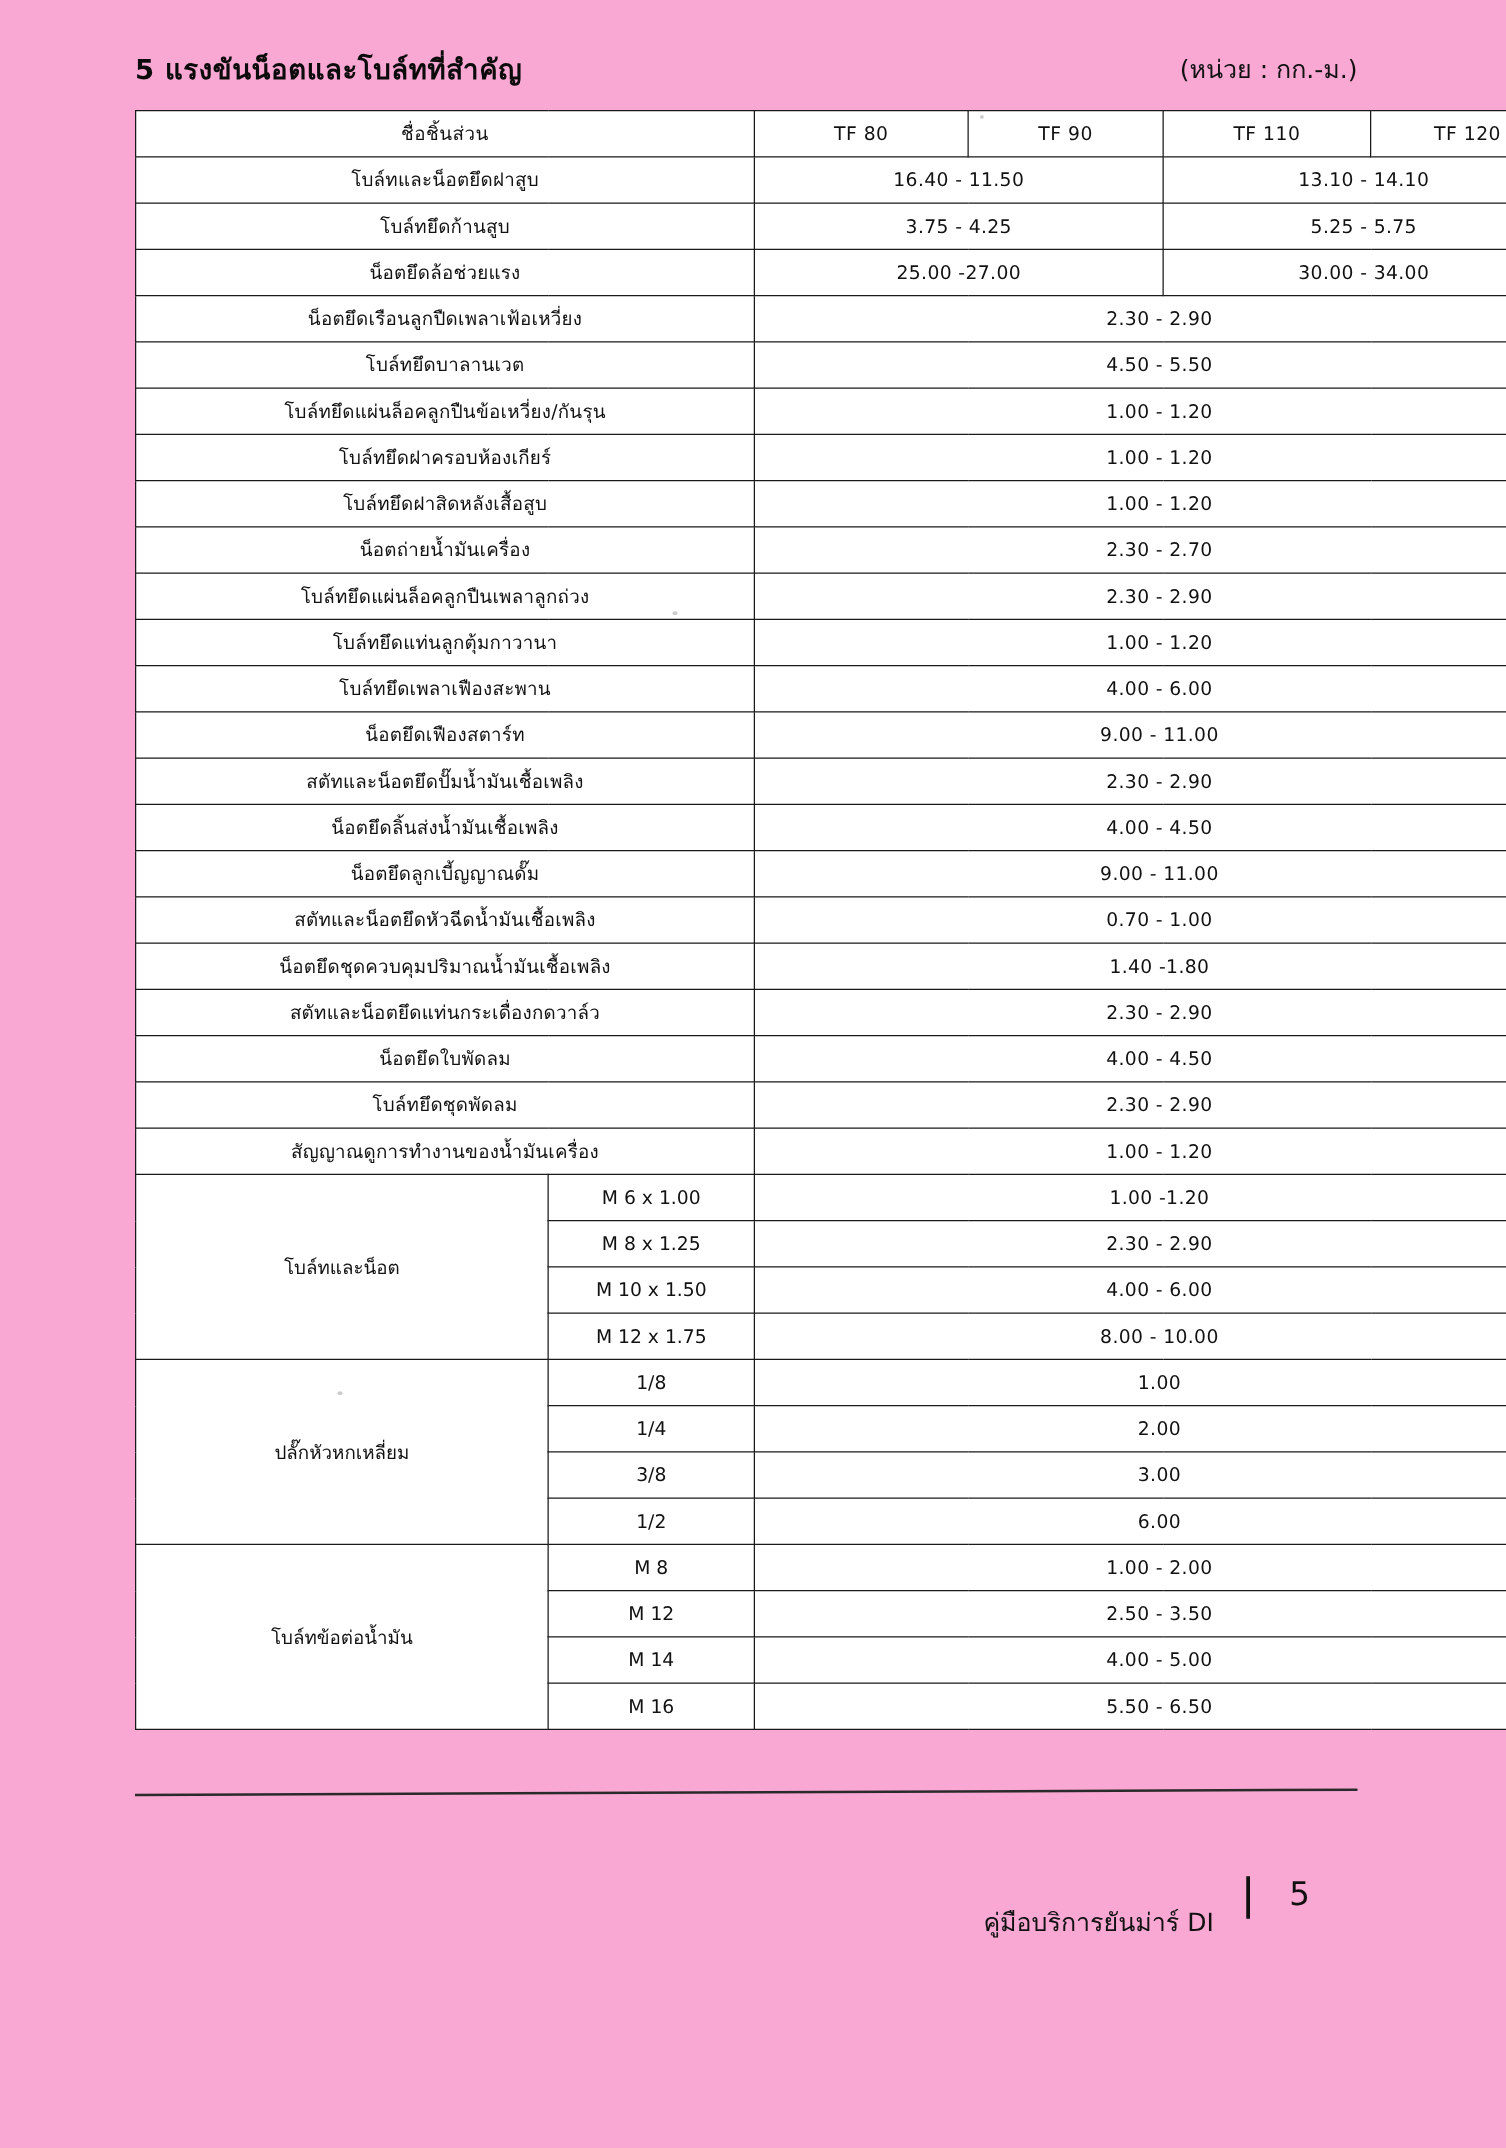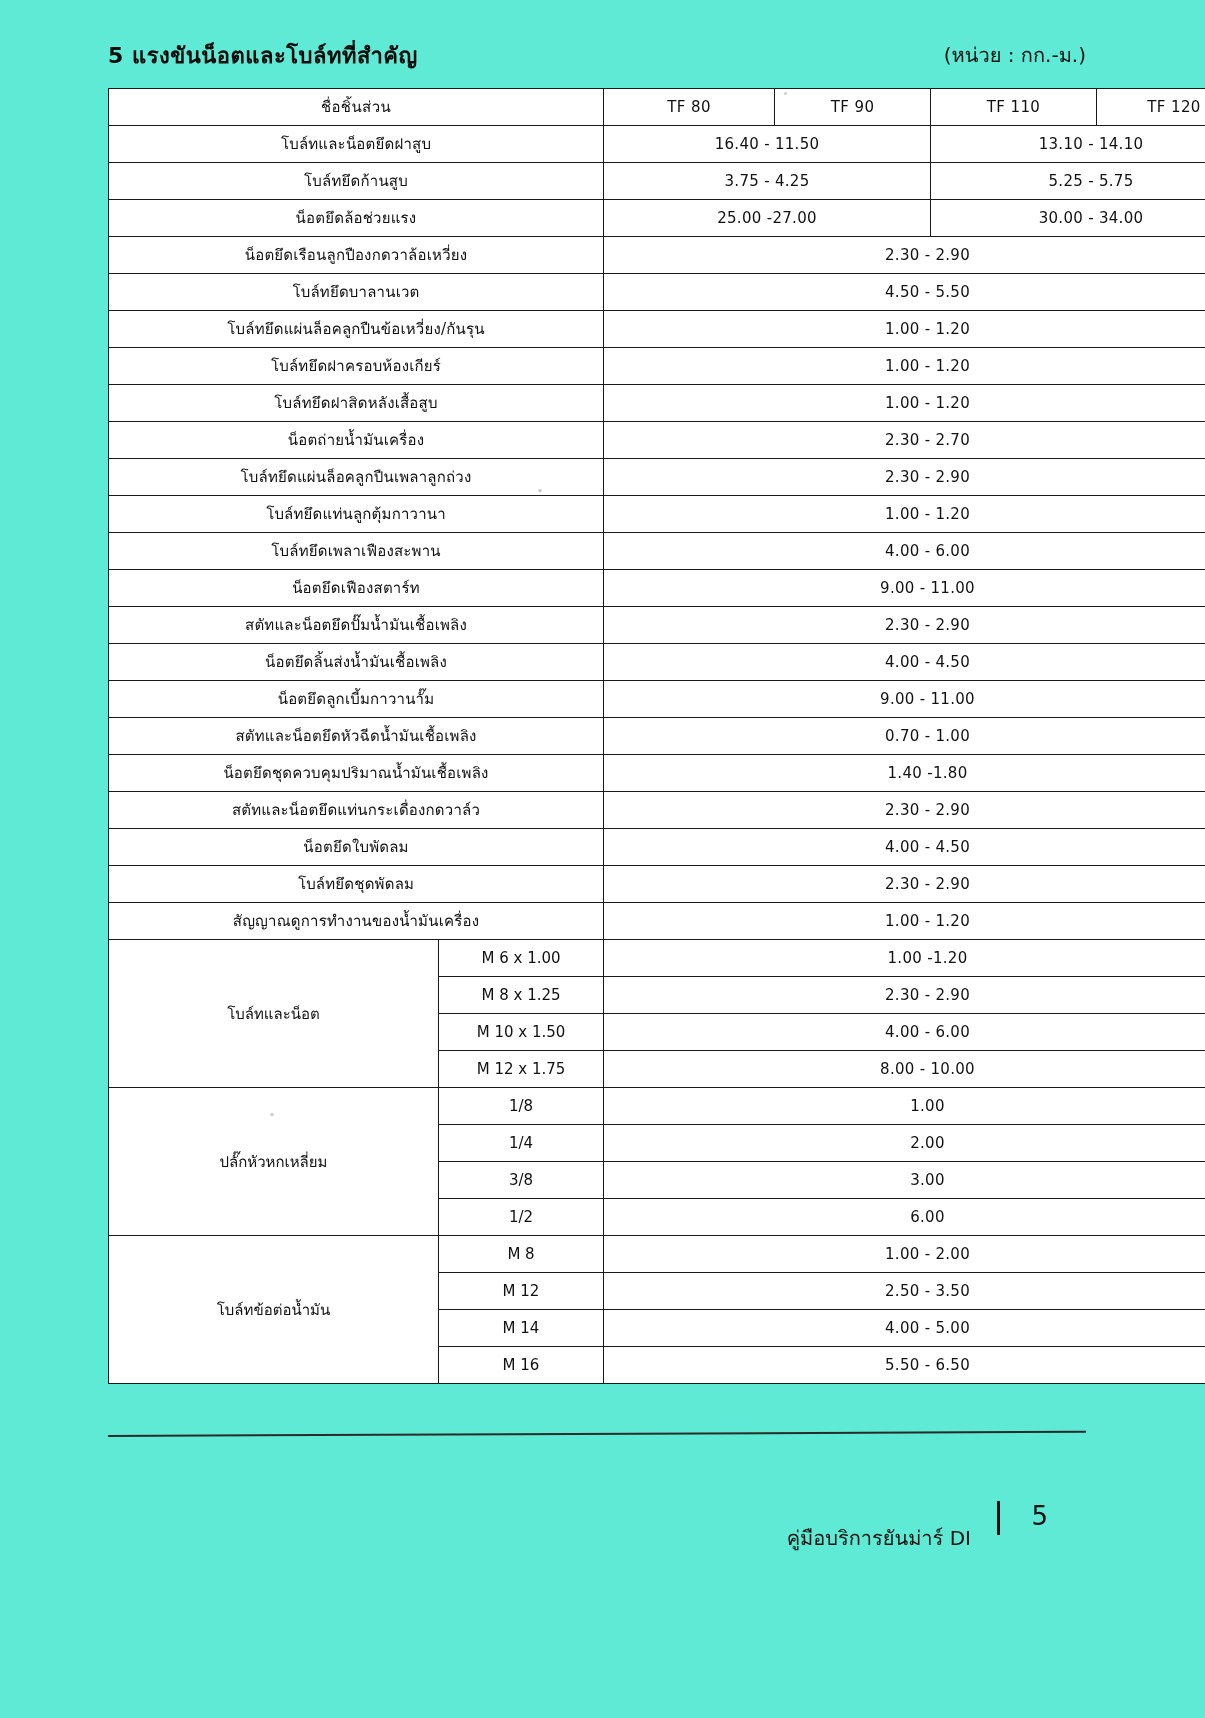--- a/index.html
+++ b/index.html
@@ -13,21 +13,21 @@
     font-family: "DejaVu Sans", "Liberation Sans", sans-serif;
     color: #111;
     position: relative;
     overflow: hidden;
   }
   .page {
     position: absolute;
     left: 0; top: 0;
     width: 1205px;
     height: 1718px;
-    background: #5eead4;
+    background: #f9a8d4;
   }
 
   
   .doc-header {
     position: absolute;
     left: 108px;
     top: 38px;
     width: 978px;
     display: flex;
     align-items: flex-end;
@@ -197,21 +197,21 @@
             <td class="name" colspan="2">โบล์ทยึดก้านสูบ</td>
             <td class="val" colspan="2">3.75 - 4.25</td>
             <td class="val" colspan="2">5.25 - 5.75</td>
           </tr>
           <tr>
             <td class="name" colspan="2">น็อตยึดล้อช่วยแรง</td>
             <td class="val" colspan="2">25.00 -27.00</td>
             <td class="val" colspan="2">30.00 - 34.00</td>
           </tr>
           <tr>
-            <td class="name" colspan="2">น็อตยึดเรือนลูกปืองกดวาล้อเหวี่ยง</td>
+            <td class="name" colspan="2">น็อตยึดเรือนลูกปืดเพลาเฟ้อเหวี่ยง</td>
             <td class="val" colspan="4">2.30 - 2.90</td>
           </tr>
           <tr>
             <td class="name" colspan="2">โบล์ทยึดบาลานเวต</td>
             <td class="val" colspan="4">4.50 - 5.50</td>
           </tr>
           <tr>
             <td class="name" colspan="2">โบล์ทยึดแผ่นล็อคลูกปืนข้อเหวี่ยง/กันรุน</td>
             <td class="val" colspan="4">1.00 - 1.20</td>
           </tr>
@@ -245,21 +245,21 @@
           </tr>
           <tr>
             <td class="name" colspan="2">สตัทและน็อตยึดปั๊มน้ำมันเชื้อเพลิง</td>
             <td class="val" colspan="4">2.30 - 2.90</td>
           </tr>
           <tr>
             <td class="name" colspan="2">น็อตยึดลิ้นส่งน้ำมันเชื้อเพลิง</td>
             <td class="val" colspan="4">4.00 - 4.50</td>
           </tr>
           <tr>
-            <td class="name" colspan="2">น็อตยึดลูกเบี้มกาวานาั๊ม</td>
+            <td class="name" colspan="2">น็อตยึดลูกเบี้ญญาณดั๊ม</td>
             <td class="val" colspan="4">9.00 - 11.00</td>
           </tr>
           <tr>
             <td class="name" colspan="2">สตัทและน็อตยึดหัวฉีดน้ำมันเชื้อเพลิง</td>
             <td class="val" colspan="4">0.70 - 1.00</td>
           </tr>
           <tr>
             <td class="name" colspan="2">น็อตยึดชุดควบคุมปริมาณน้ำมันเชื้อเพลิง</td>
             <td class="val" colspan="4">1.40 -1.80</td>
           </tr>

